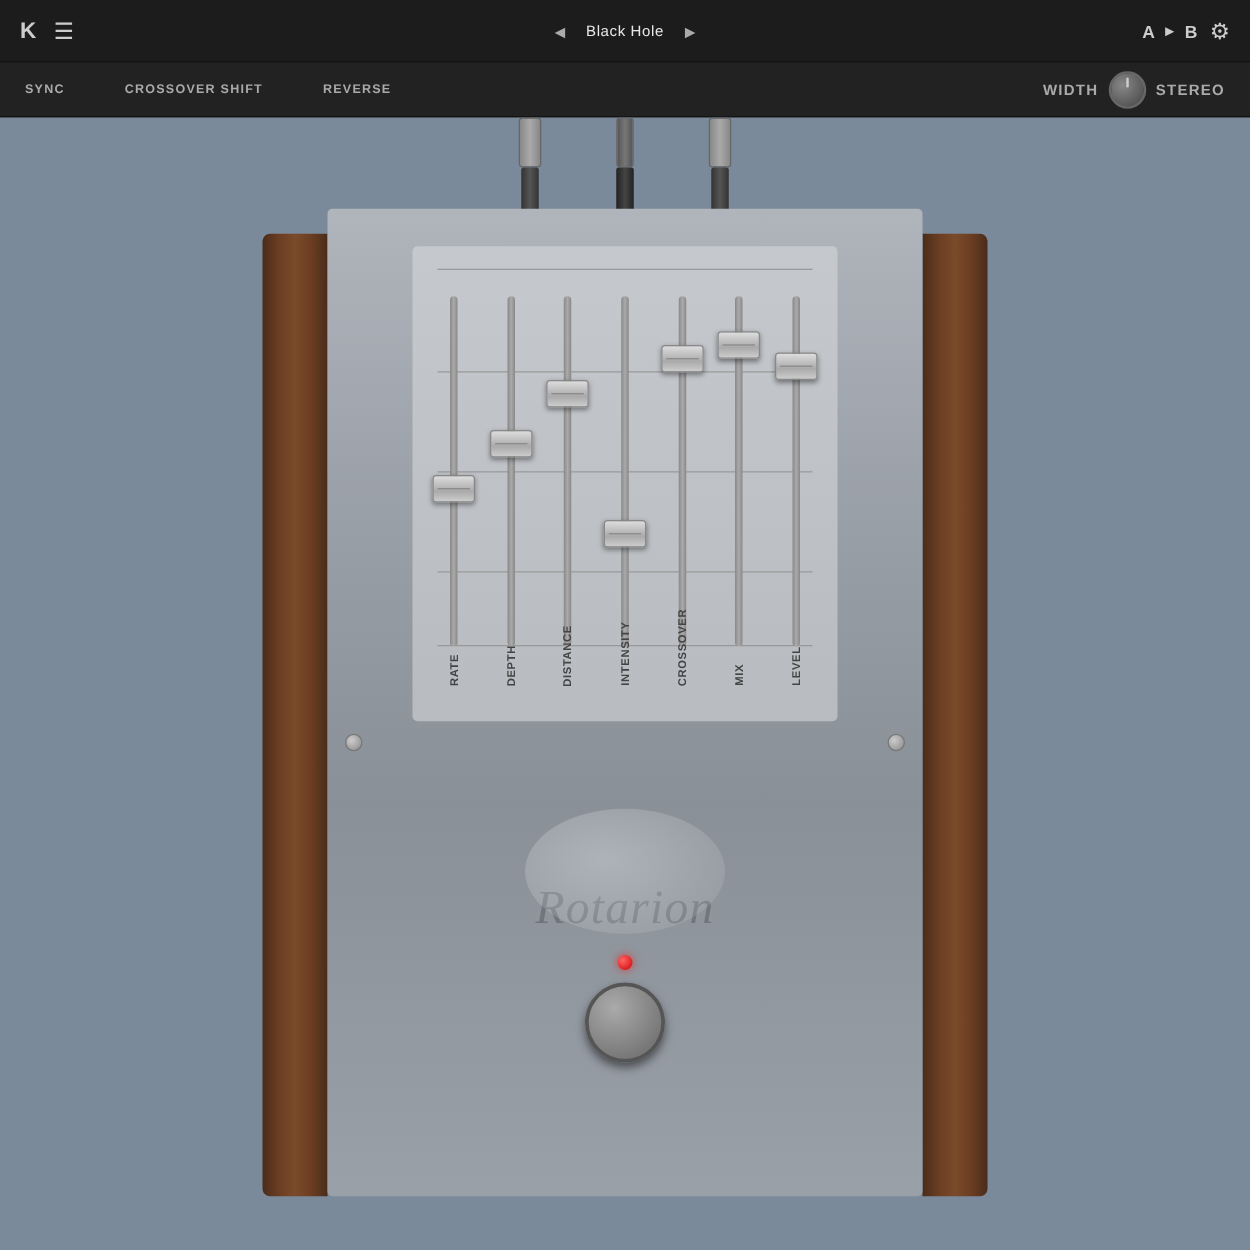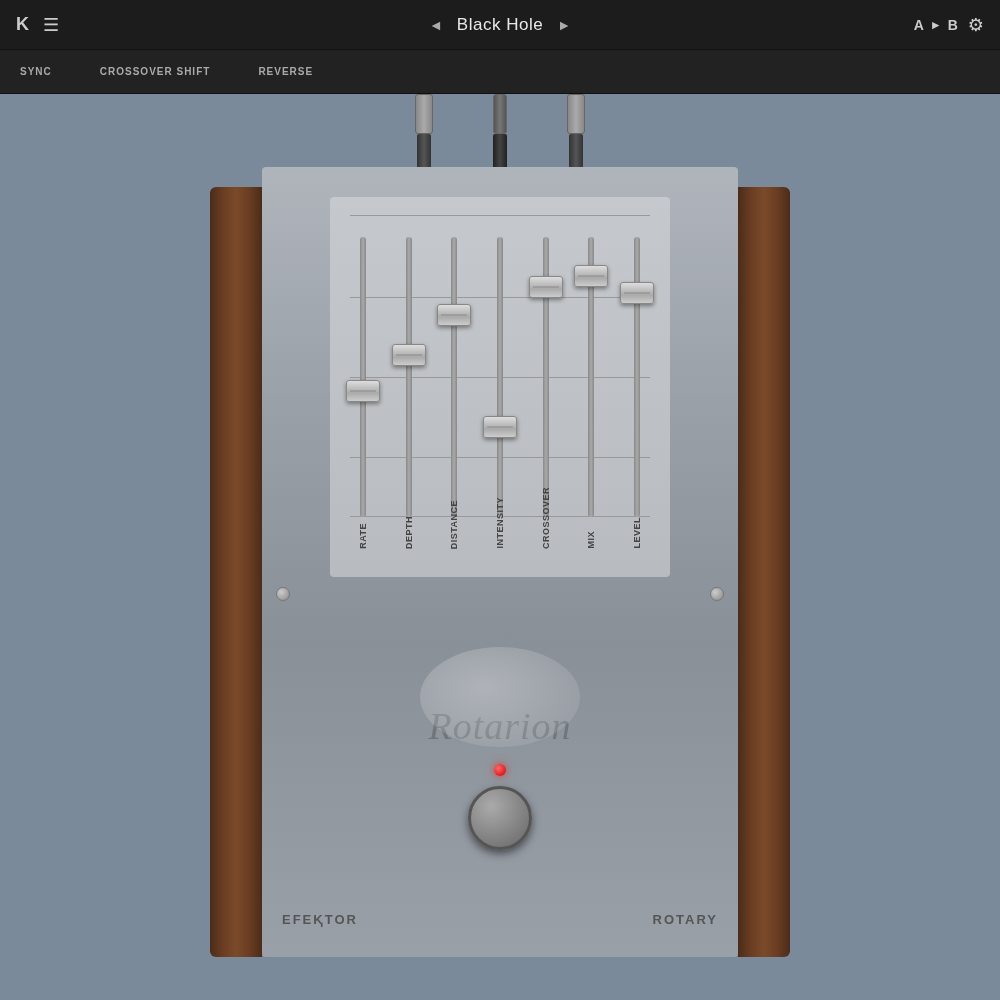--- a/index.html
+++ b/index.html
@@ -52,21 +52,21 @@
       display: flex;
       align-items: center;
       gap: 10px;
       position: absolute;
       left: 50%;
       transform: translateX(-50%);
     }
 
     .preset-name {
       color: #e8e8e8;
-      font-size: 17px;
+      font-size: 12px;
       font-weight: 500;
       letter-spacing: 0.5px;
     }
 
     .nav-arrow {
       color: #aaa;
       font-size: 14px;
       cursor: pointer;
       padding: 2px 4px;
     }
@@ -469,20 +469,25 @@
       </div>
       <span class="gear-icon">⚙</span>
     </div>
   </div>
 
   <div class="sub-bar">
     <span class="sub-bar-item">SYNC</span>
     <span class="sub-bar-item">CROSSOVER SHIFT</span>
     <span class="sub-bar-item">REVERSE</span>
     <div class="sub-bar-spacer"></div>
+    <div class="width-section">
+      <span class="width-label">WIDTH</span>
+      <div class="width-knob"></div>
+      <span class="stereo-label">STEREO</span>
+    </div>
   </div>
 
   <div class="main-content">
 
     <div class="cables">
       <div class="cable">
         <div class="cable-connector"></div>
         <div class="cable-plug"></div>
       </div>
       <div class="cable">
@@ -566,23 +571,19 @@
         <div class="screw screw-tl"></div>
         <div class="screw screw-tr"></div>
 
         <div class="lower-section">
           <div class="logo-circle"></div>
           <div class="pedal-logo">Rotarion</div>
           <div class="led-red"></div>
           <div class="footswitch"></div>
         </div>
 
-        <div class="bottom-labels">
-          <span class="brand-label efektor-k">EFEⱩTOR</span>
-          <span class="type-label">ROTARY</span>
-        </div>
 
       </div>
     </div>
 
   </div>
 
 </div>
 
 </body></html>

